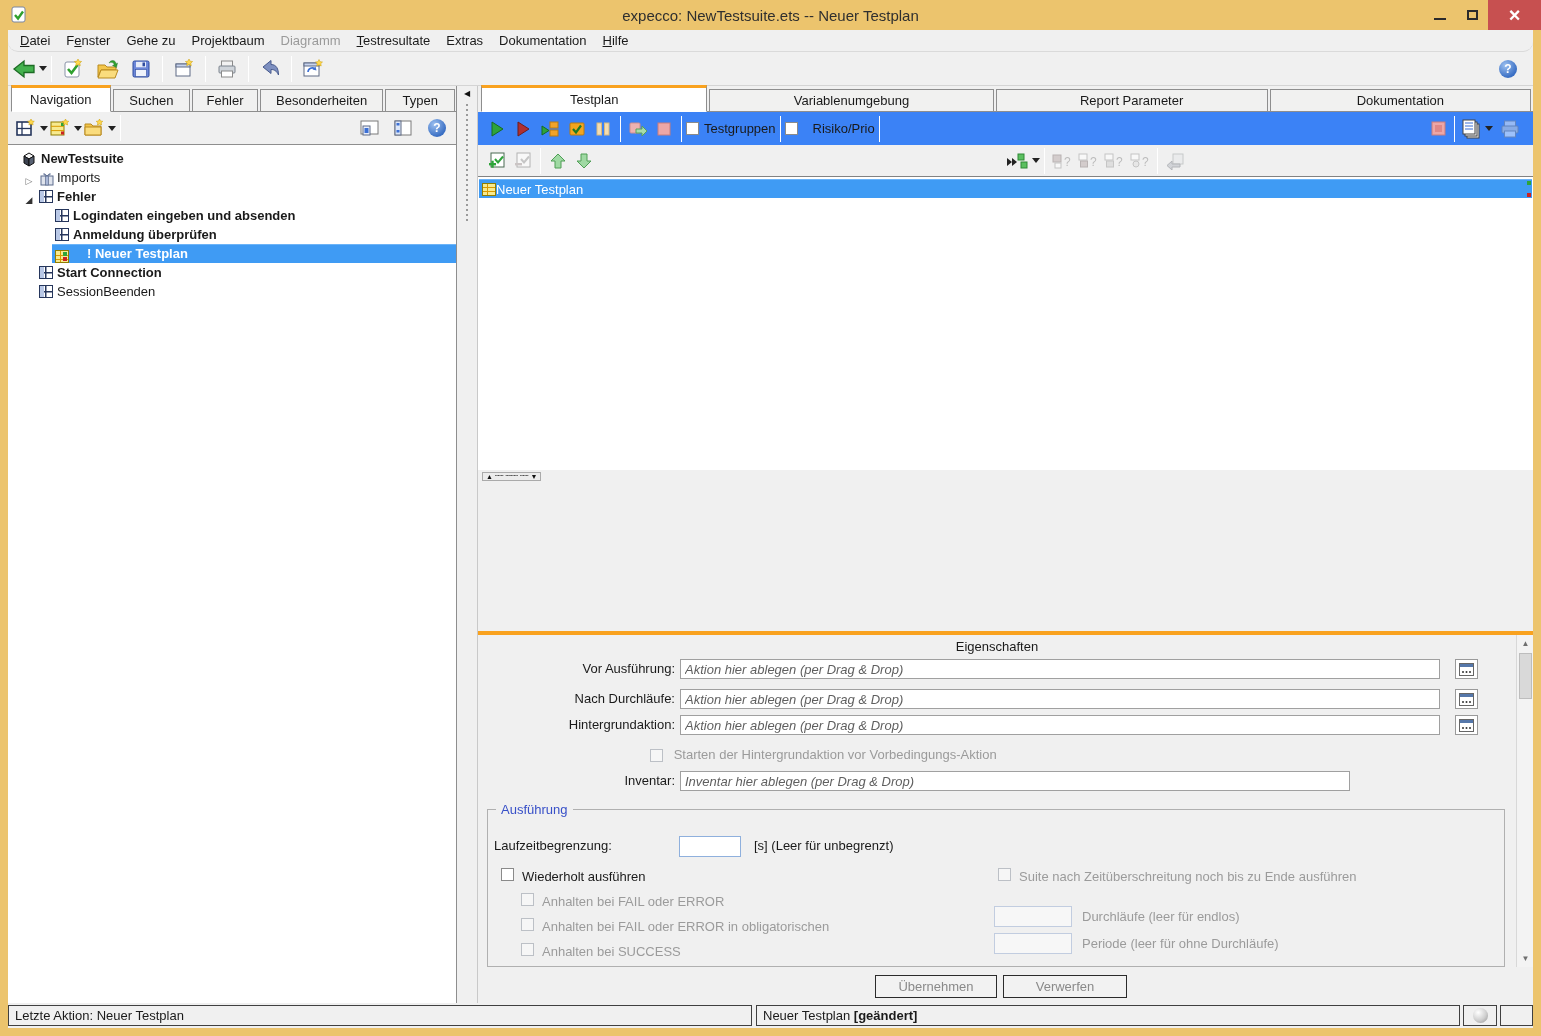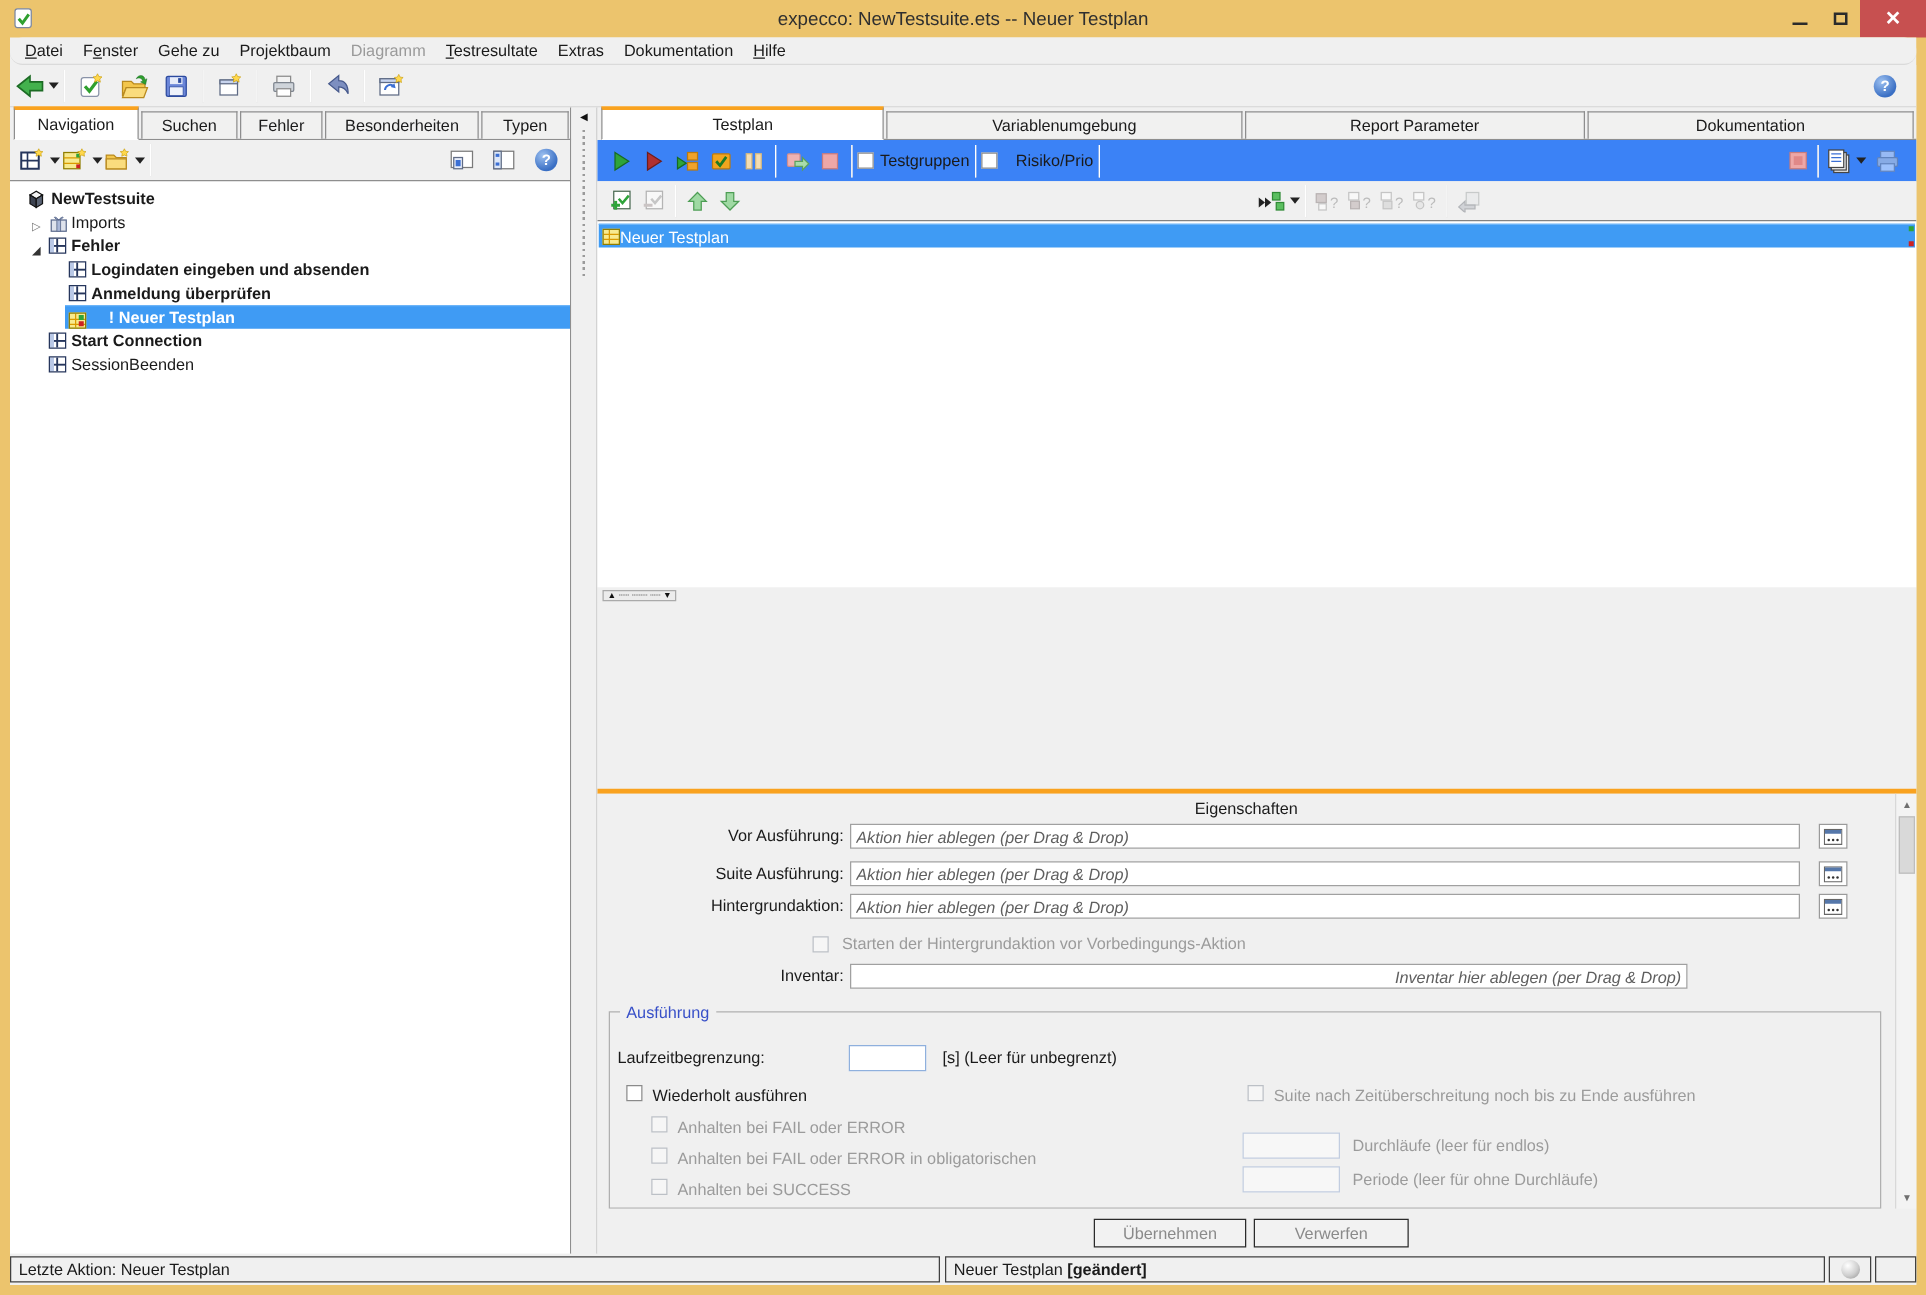--- a/index.html
+++ b/index.html
@@ -529,21 +529,21 @@
               <svg width="15" height="13" viewBox="0 0 15 13">
                 <rect x=".5" y=".5" width="14" height="12" fill="#fff" stroke="#666"></rect>
                 <rect x="1" y="1" width="13" height="3" fill="#5577aa"></rect>
                 <circle cx="4" cy="9" r="1" fill="#333"></circle>
                 <circle cx="7.5" cy="9" r="1" fill="#333"></circle>
                 <circle cx="11" cy="9" r="1" fill="#333"></circle>
               </svg>
             </div>
         </div>
         <div class="prow" style="left:0;top:54px;width:1010px;">
-          <span class="plabel">Suite Ausführung:</span>
+          <span class="plabel">Nach Durchläufe:</span>
           <input class="fld" placeholder="Aktion hier ablegen (per Drag &amp; Drop)" style="">
           <div class="pbtn">
               <svg width="15" height="13" viewBox="0 0 15 13">
                 <rect x=".5" y=".5" width="14" height="12" fill="#fff" stroke="#666"></rect>
                 <rect x="1" y="1" width="13" height="3" fill="#5577aa"></rect>
                 <circle cx="4" cy="9" r="1" fill="#333"></circle>
                 <circle cx="7.5" cy="9" r="1" fill="#333"></circle>
                 <circle cx="11" cy="9" r="1" fill="#333"></circle>
               </svg>
             </div>
@@ -562,21 +562,21 @@
             </div>
         </div>
 
         <div class="abs" style="left:172px;top:112px;">
           <span class="cb disd"></span>
           <span class="dlbl" style="margin-left:7px;">Starten der Hintergrundaktion vor Vorbedingungs-Aktion</span>
         </div>
 
         <div class="prow" style="left:0;top:136px;width:1010px;">
           <span class="plabel">Inventar:</span>
-          <input class="fld" style="width: 670px; text-align: right;" placeholder="Inventar hier ablegen (per Drag &amp; Drop)">
+          <input class="fld" style="width: 670px;" placeholder="Inventar hier ablegen (per Drag &amp; Drop)">
         </div>
 
         <div class="groupbox">
           <span class="legend">Ausführung</span>
           <span class="abs" style="left:6px;top:28px;">Laufzeitbegrenzung:</span>
           <input class="smallfld" style="left: 191px; top: 26px; width: 62px;" value="">
           <span class="abs" style="left:266px;top:28px;">[s]  (Leer für unbegrenzt)</span>
 
           <span class="cb abs" style="left:13px;top:58px;"></span>
           <span class="abs" style="left:34px;top:59px;">Wiederholt ausführen</span>

